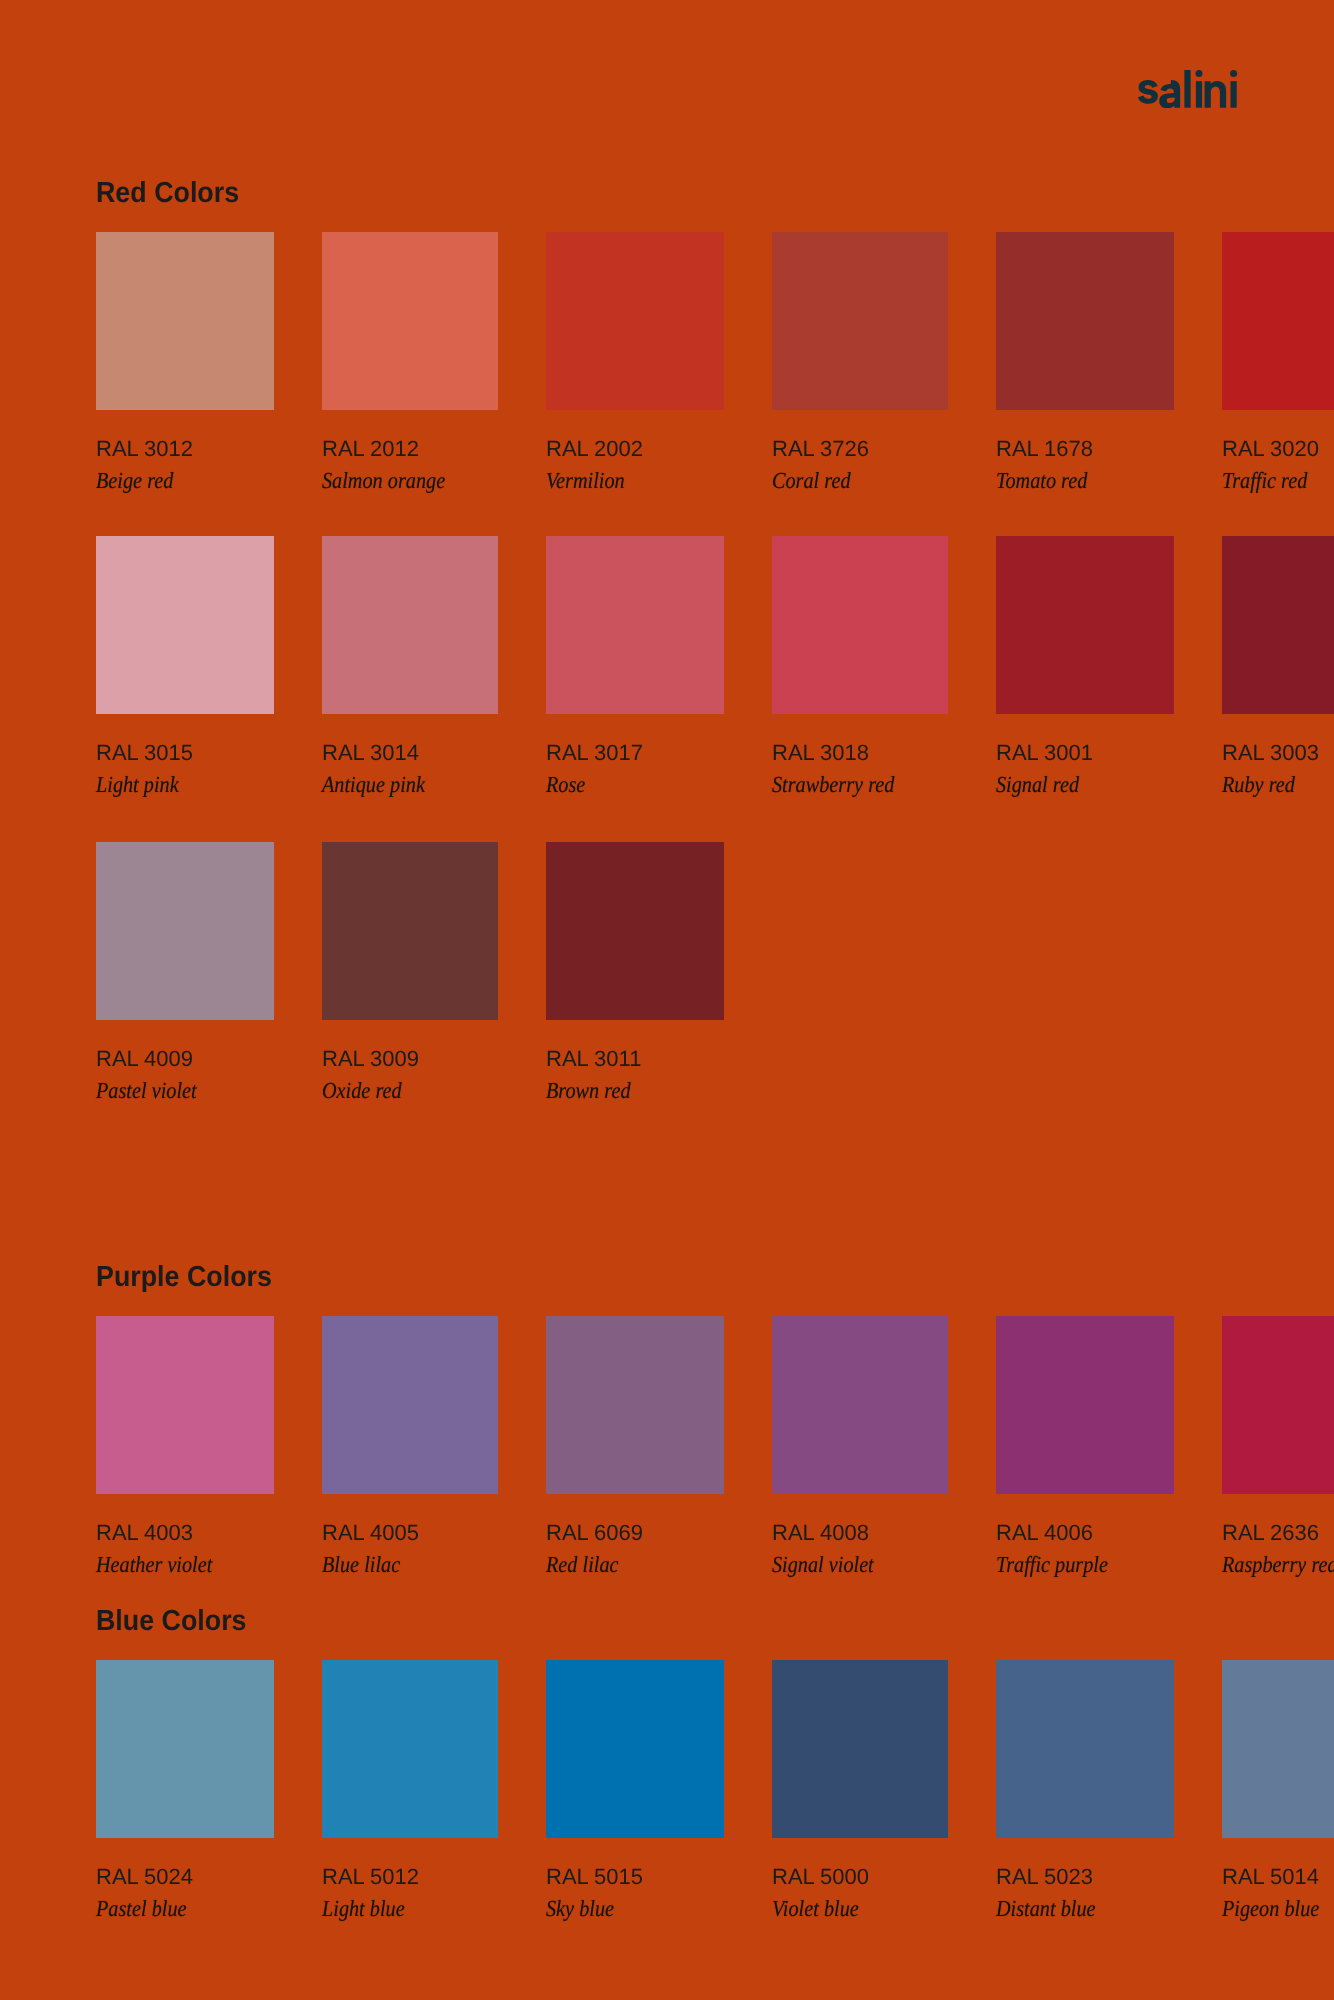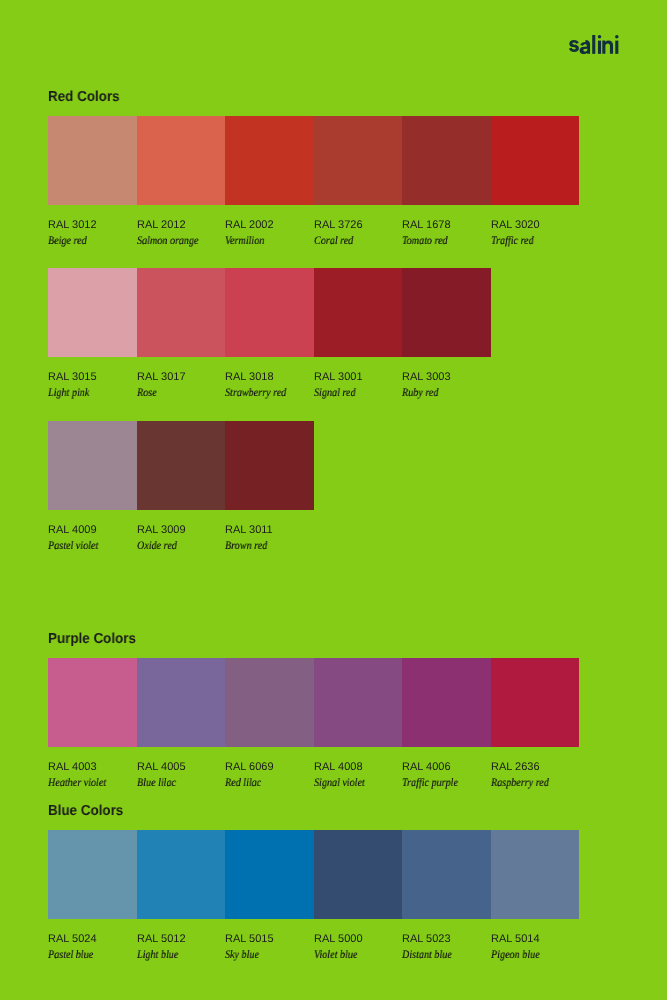--- a/index.html
+++ b/index.html
@@ -3,21 +3,21 @@
 <meta charset="utf-8">
 <title>RAL Colour Chart</title>
 <style>
   html, body { margin:0; padding:0; background:#ffffff; }
   body {
     width:667px; height:1000px; position:relative; overflow:hidden;
     font-family:"Liberation Sans", sans-serif;
     -webkit-font-smoothing:antialiased;
     text-rendering:geometricPrecision;
   }
-  .page { position:absolute; left:0; top:0; width:667px; height:1000px; background:#84cc16; }
+  .page { position:absolute; left:0; top:0; width:667px; height:1000px; background:#c2410c; }
   
   .section-title, .code, .name { -webkit-font-smoothing:antialiased; will-change:transform; }
 
   
   .logo { position:absolute; left:569px; top:34.6px; width:50px; height:19.5px; }
   .logo-svg { display:block; }
   .logo .lg { fill:#11303c; }
   .logo-text {
     position:absolute; left:0; top:0; width:1px; height:1px;
     overflow:hidden; clip:rect(0 0 0 0); white-space:nowrap;
@@ -31,21 +31,21 @@
   .section-blue   { top:802px; }
 
   .section-title {
     margin:0; padding:0; position:relative; top:2px;
     font-family:"Liberation Sans", sans-serif;
     font-size:14.5px; font-weight:700; line-height:1; color:#1b1b1b;
     transform:scaleX(0.925); transform-origin:left top; white-space:nowrap;
   }
 
   
-  .row { display:flex; gap:0; margin-top:21.2px; }
+  .row { display:flex; gap:24px; margin-top:21.2px; }
   .row.r0 { margin-top:13px; }
 
   .cell   { width:88.5px; }
   .swatch { width:88.5px; height:89px; }
 
   .code {
     font-family:"Liberation Sans", sans-serif;
     font-size:11px; line-height:1; color:#1b1b1b;
     margin-top:15px; white-space:nowrap;
   }
@@ -110,20 +110,25 @@
         <div class="name">Traffic red</div>
       </div>
     </div>
     <div class="row">
       <div class="cell">
         <div class="swatch" style="background-color: rgb(219, 160, 168);"></div>
         <div class="code">RAL 3015</div>
         <div class="name">Light pink</div>
       </div>
       <div class="cell">
+        <div class="swatch" style="background-color: rgb(200, 112, 119);"></div>
+        <div class="code">RAL 3014</div>
+        <div class="name">Antique pink</div>
+      </div>
+      <div class="cell">
         <div class="swatch" style="background-color: rgb(203, 83, 94);"></div>
         <div class="code">RAL 3017</div>
         <div class="name">Rose</div>
       </div>
       <div class="cell">
         <div class="swatch" style="background-color: rgb(203, 65, 81);"></div>
         <div class="code">RAL 3018</div>
         <div class="name">Strawberry red</div>
       </div>
       <div class="cell">

